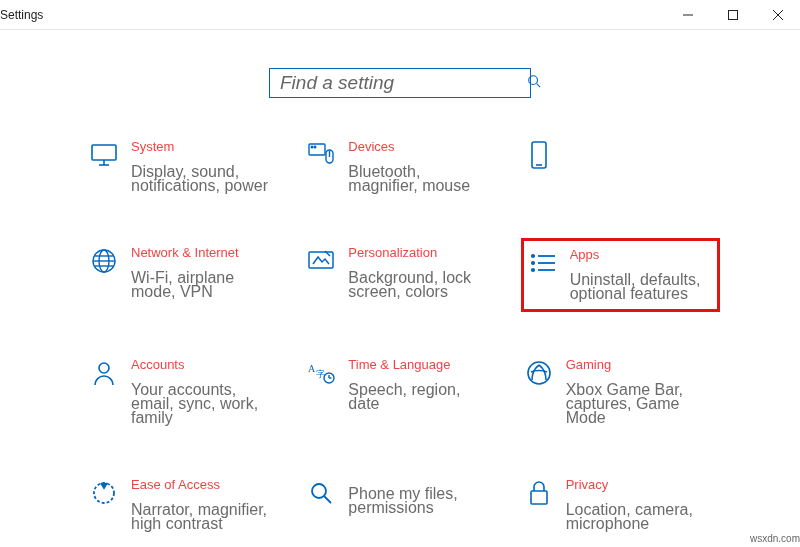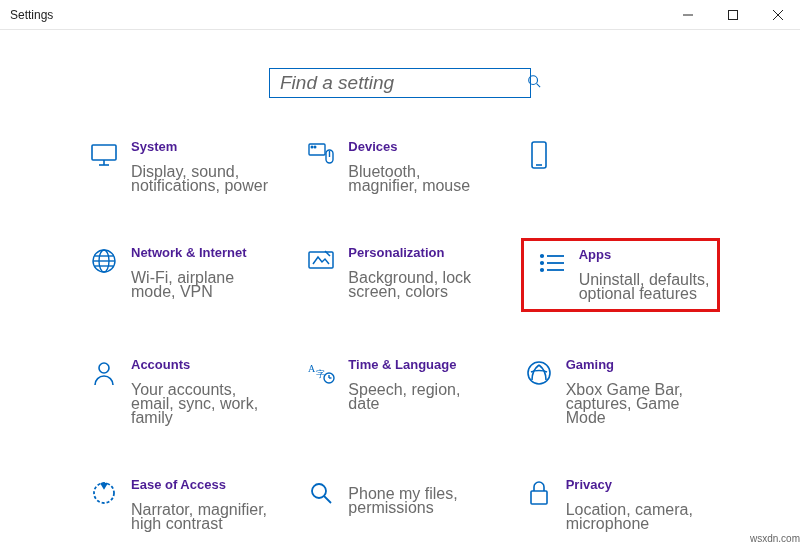--- a/index.html
+++ b/index.html
@@ -10,21 +10,20 @@
     font-family: "Segoe UI", Arial, sans-serif;
     background: #fff;
     color: #000;
     position: relative;
     overflow: hidden;
   }
   .titlebar {
     height: 30px;
     display: flex;
     align-items: center;
-    padding-left: 10px;
     font-size: 12px;
     color: #222;
     border-bottom: 1px solid #e6e6e6;
     position: relative;
   }
   .win-controls {
     position: absolute;
     right: 0; top: 0;
     display: flex;
   }
@@ -72,36 +71,36 @@
     padding-left: 6px;
   }
   .tile {
     display: flex;
     align-items: flex-start;
     padding: 4px 6px 4px 0;
     border: 3px solid transparent;
   }
   .tile.highlight {
     border: 3px solid #e11414;
-    padding: 6px 6px 8px 13px;
+    padding: 6px 6px 8px 4px;
   }
   .tile-icon {
     width: 30px;
     height: 30px;
     flex-shrink: 0;
     color: #0067c0;
     display: flex;
     align-items: center;
     justify-content: center;
     margin-right: 12px;
     margin-top: 1px;
   }
   .tile-icon svg { display: block; }
   .tile-body { flex: 1; min-width: 0; }
-  .tile-title { font-size: 13px; color: #4c1d95; line-height: 16px; font-weight: bold; }
+  .tile-title { font-size: 13px; color: #ef4444; line-height: 16px; }
   .tile-desc  { font-size: 16px; color: #6b6b6b; line-height: 14px; margin-top: 10px; }
   .watermark {
     position: absolute;
     bottom: 3px; right: 0;
     font-size: 10px;
     color: #666;
   }
 </style>
 </head>
 <body>

